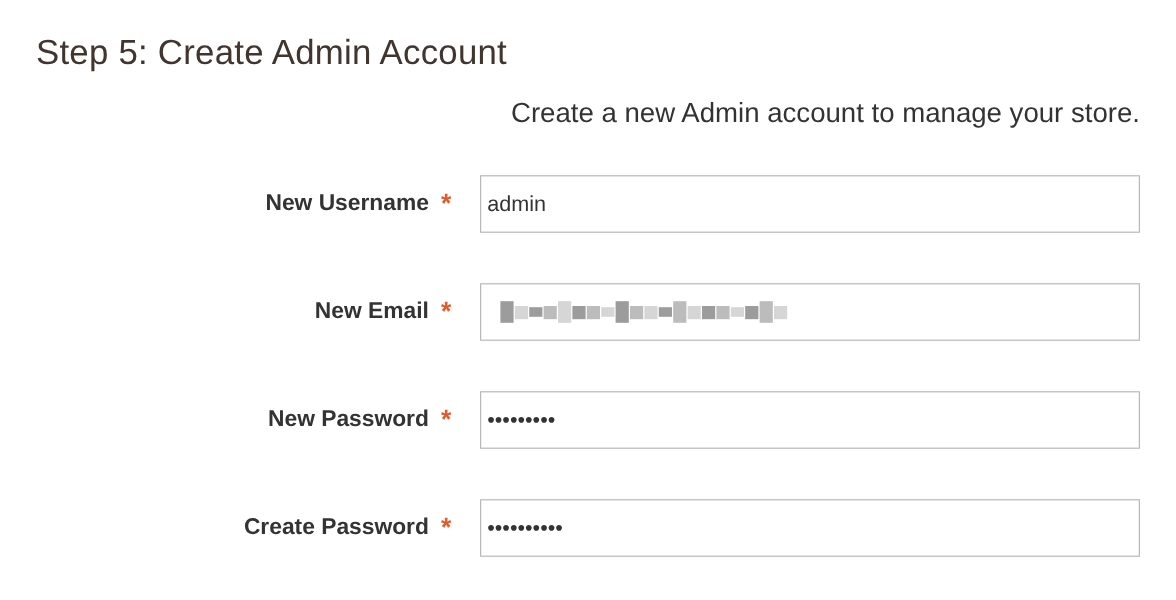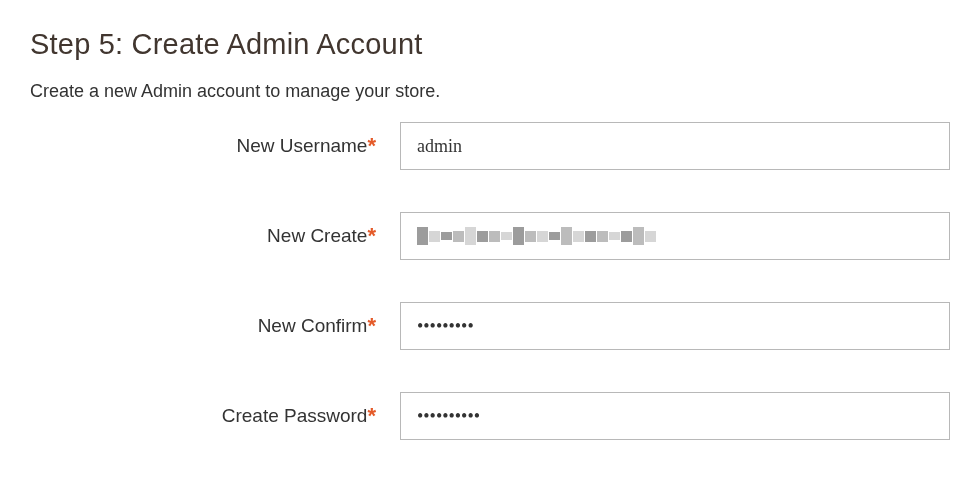--- a/index.html
+++ b/index.html
@@ -16,62 +16,64 @@
       color: #333;
     }
     .page-title {
       font-size: 29px;
       font-weight: 400;
       color: #41362f;
       margin-bottom: 20px;
       letter-spacing: 0.2px;
     }
     .page-description {
-      font-size: 18px;
+      font-size: 23px;
       font-weight: 400;
       color: #333;
-      margin-bottom: 20px;
+      margin-bottom: 38px;
+      text-align: right;
     }
     .form {
       display: flex;
       flex-direction: column;
       gap: 42px;
     }
     .form-row {
       display: flex;
       align-items: center;
     }
     .form-label-wrapper {
       width: 370px;
       display: flex;
       justify-content: flex-end;
       align-items: center;
       padding-right: 24px;
     }
     .form-label {
       font-size: 19px;
-      font-weight: 400;
+      font-weight: 700;
       color: #333;
+      margin-right: 10px;
     }
     .required-asterisk {
       color: #e45a29;
       font-size: 22px;
       font-weight: 700;
       line-height: 1;
     }
     .form-input {
       flex: 1;
       max-width: 555px;
       height: 48px;
       border: 1px solid #b8b8b8;
-      padding: 0 16px;
+      padding: 0 5px;
       font-size: 18px;
       color: #333;
       outline: none;
-      font-family: Liberation Serif, serif;
+      font-family: Liberation Sans, sans-serif;
     }
     .obscured-value {
       flex: 1;
       max-width: 555px;
       height: 48px;
       border: 1px solid #b8b8b8;
       padding: 0 16px;
       display: flex;
       align-items: center;
       overflow: hidden;
@@ -111,21 +113,21 @@
   <div class="form-row">
     <div class="form-label-wrapper">
       <span class="form-label">New Username</span>
       <span class="required-asterisk">*</span>
     </div>
     <input type="text" class="form-input" value="admin" style="">
   </div>
 
   <div class="form-row">
     <div class="form-label-wrapper">
-      <span class="form-label">New Create</span>
+      <span class="form-label">New Email</span>
       <span class="required-asterisk">*</span>
     </div>
     <div class="obscured-value">
       <div class="pixelated">
         <div class="pixel-block dark tall"></div>
         <div class="pixel-block light"></div>
         <div class="pixel-block dark short"></div>
         <div class="pixel-block"></div>
         <div class="pixel-block light tall"></div>
         <div class="pixel-block dark"></div>
@@ -142,21 +144,21 @@
         <div class="pixel-block light short"></div>
         <div class="pixel-block dark"></div>
         <div class="pixel-block tall"></div>
         <div class="pixel-block light"></div>
       </div>
     </div>
   </div>
 
   <div class="form-row">
     <div class="form-label-wrapper">
-      <span class="form-label">New Confirm</span>
+      <span class="form-label">New Password</span>
       <span class="required-asterisk">*</span>
     </div>
     <input type="password" class="form-input" value="•••••••••" style="">
   </div>
 
   <div class="form-row">
     <div class="form-label-wrapper">
       <span class="form-label">Create Password</span>
       <span class="required-asterisk">*</span>
     </div>

